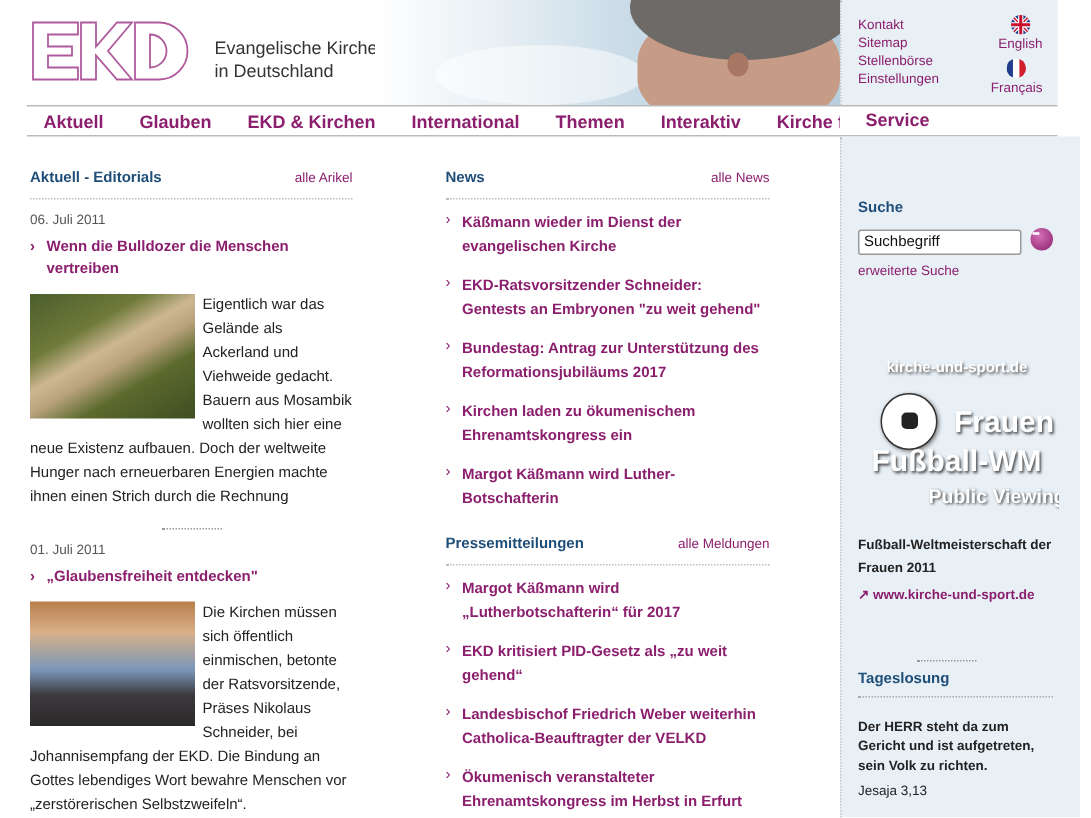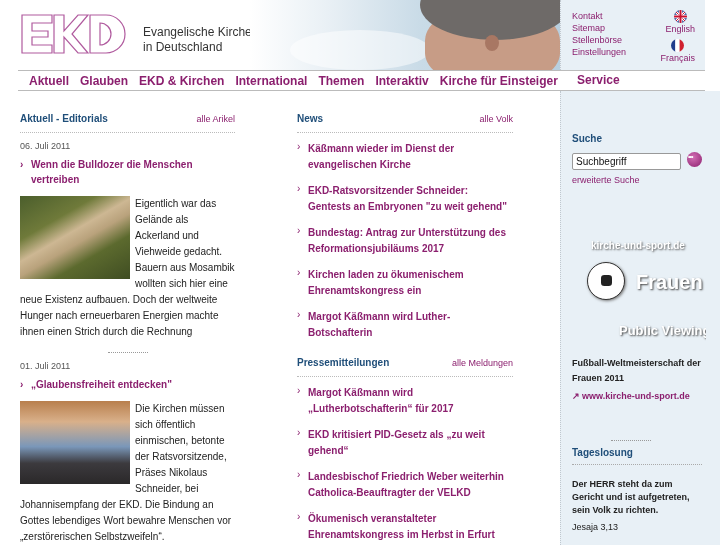--- a/index.html
+++ b/index.html
@@ -20,21 +20,21 @@
   .util { position: absolute; left: 560px; top: 0; width: 145px; height: 70px; background: #e8f0f6; border-left: 1px dotted #c0c8cf; }
   .util-links { position: absolute; left: 11px; top: 10px; }
   .util-links a { display: block; color: #8b1f6e; font-size: 9px; line-height: 12px; text-decoration: none; }
   .lang { position: absolute; right: 10px; text-align: center; font-size: 9px; color: #8b1f6e; }
   .lang.en { top: 10px; }
   .lang.fr { top: 39px; }
   .flag { display: block; margin: 0 auto 1px; width: 13px; height: 13px; border-radius: 50%; overflow: hidden; }
 
   .nav { position: absolute; left: 18px; top: 70px; width: 542px; height: 21px; border-top: 1px solid #bbb; border-bottom: 1px solid #bbb; display: flex; align-items: center; }
   .nav-right { position: absolute; left: 560px; top: 70px; width: 145px; height: 21px; border-top: 1px solid #bbb; border-bottom: 1px solid #bbb; background: #fff; }
-  .nav a { color: #8b1f6e; font-weight: bold; font-size: 12px; text-decoration: none; margin-left: 11px; margin-right: 0; white-space: nowrap; }
+  .nav a { color: #8b1f6e; font-weight: bold; font-size: 12px; text-decoration: none; margin-left: 11px; margin-right: 13px; white-space: nowrap; }
   .nav-right a { position: absolute; left: 17px; top: 2px; color: #8b1f6e; font-weight: bold; font-size: 12px; text-decoration: none; }
 
   .sidebar { position: absolute; left: 560px; top: 91px; width: 160px; height: 454px; background: #e8f0f6; border-left: 1px dotted #c0c8cf; }
 
   .col-left { position: absolute; left: 20px; top: 113px; width: 215px; }
   .col-mid { position: absolute; left: 297px; top: 113px; width: 216px; }
 
   .sec-head { display: flex; justify-content: space-between; align-items: baseline; padding-bottom: 8px; border-bottom: 1px dotted #bbb; margin-bottom: 8px; }
   .sec-title { color: #1f4e79; font-weight: bold; font-size: 10px; }
   .sec-more { color: #8b1f6e; font-size: 9px; text-decoration: none; }
@@ -148,20 +148,21 @@
 <div class="sidebar">
   <div class="search-title">Suche</div>
   <input class="search-input" type="text" value="Suchbegriff" style="">
   <button class="search-btn"></button>
   <a class="adv-search">erweiterte Suche</a>
 
   <a class="banner">
     <span class="site">kirche-und-sport.de</span>
     <span class="ball"></span>
     <span class="l1">Frauen</span>
+    <span class="l2">Fußball-WM</span>
     <span class="l3">Public Viewing</span>
   </a>
 
   <div class="wm-title">Fußball-Weltmeisterschaft der Frauen 2011</div>
   <a class="wm-link">
     <span>↗</span>
     <span>www.kirche-und-sport.de</span>
   </a>
   <div class="side-sep"></div>
 
@@ -200,21 +201,21 @@
     <div class="teaser">
       <div class="thumb people"></div>
       <span>Die Kirchen müssen sich öffentlich einmischen, betonte der Ratsvorsitzende, Präses Nikolaus Schneider, bei Johannisempfang der EKD. Die Bindung an Gottes lebendiges Wort bewahre Menschen vor „zerstörerischen Selbstzweifeln“.</span>
     </div>
   </article>
 </section>
 
 <section class="col-mid">
   <div class="sec-head">
     <span class="sec-title">News</span>
-    <a class="sec-more">alle Volk</a>
+    <a class="sec-more">alle News</a>
   </div>
   <ul class="news-list">
     <li>
         <span class="bullet">›</span>
         <a>Käßmann wieder im Dienst der evangelischen Kirche</a>
       </li>
     <li>
         <span class="bullet">›</span>
         <a>EKD-Ratsvorsitzender Schneider: Gentests an Embryonen "zu weit gehend"</a>
       </li>

